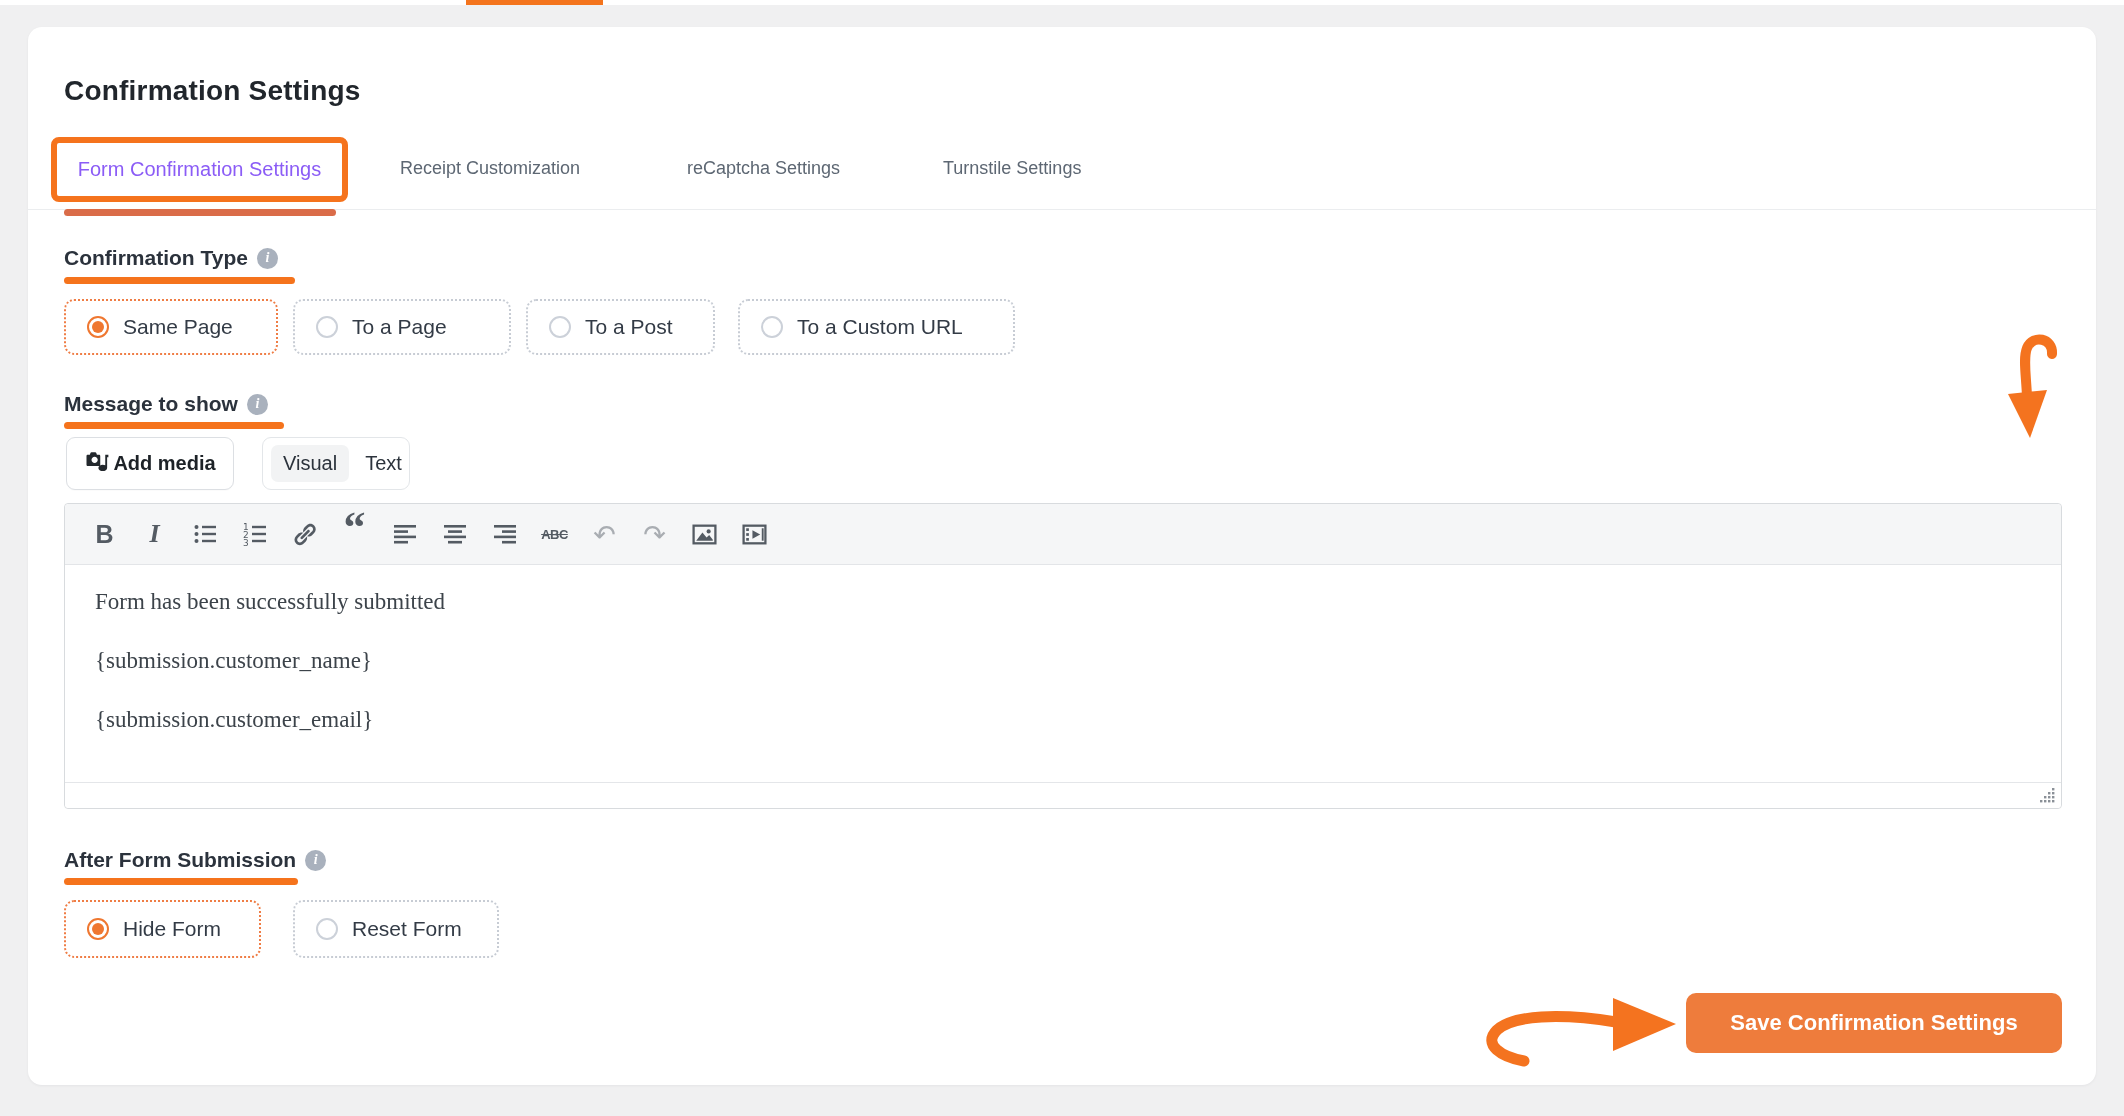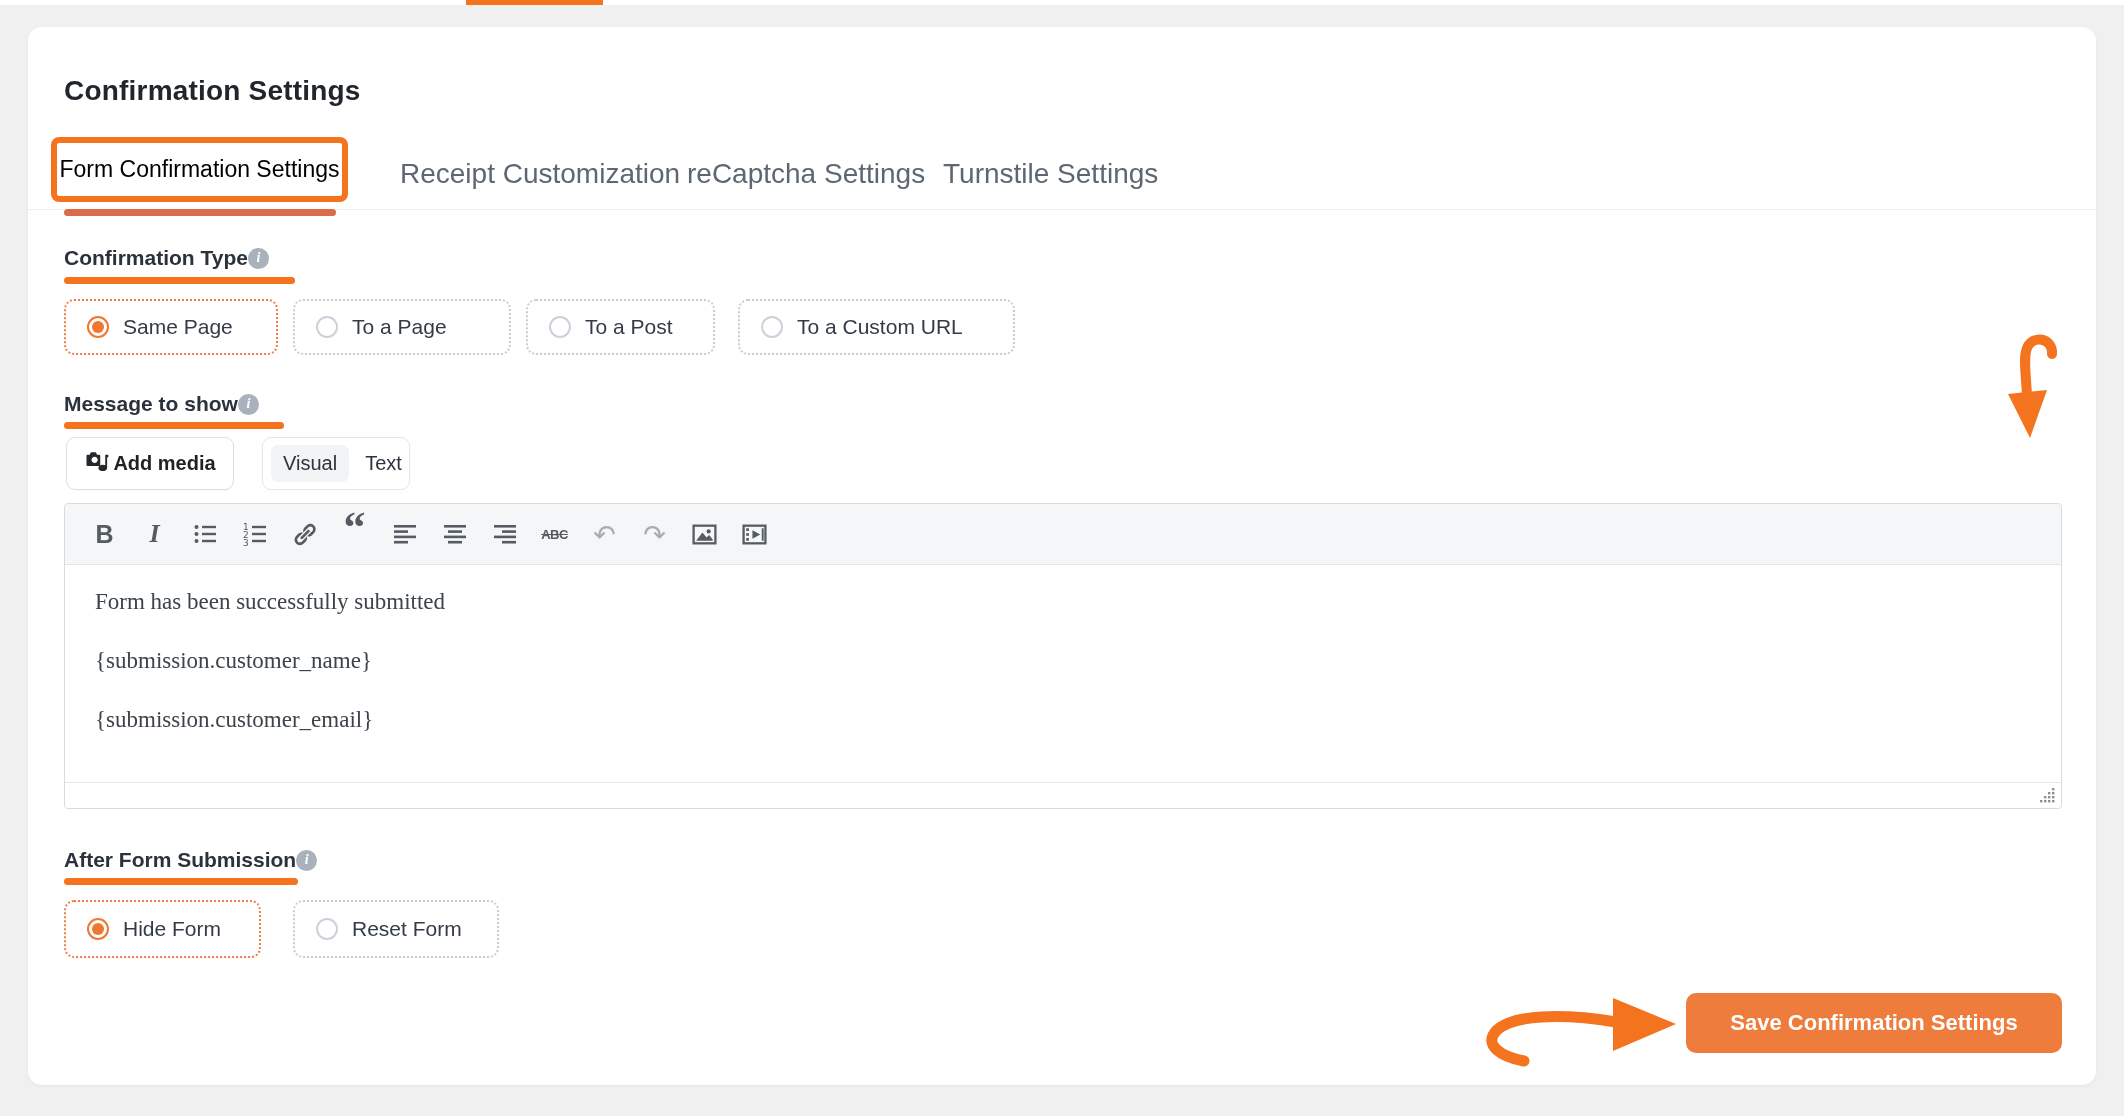--- a/index.html
+++ b/index.html
@@ -15,29 +15,29 @@
   
   .card { position:absolute; left:28px; top:27px; width:2068px; height:1058px; background:#ffffff;
           border-radius:14px; box-shadow:0 1px 3px rgba(20,25,40,.05); }
 
   .page-title { position:absolute; left:36px; top:48px; font-size:28px; font-weight:700; color:#21262c; letter-spacing:.2px; }
 
   
   .tabs-divider { position:absolute; left:0; top:182px; width:100%; height:1px; background:#ebedef; }
   .tab-annotation { position:absolute; left:23px; top:110px; width:297px; height:65px; border:6px solid #f5731d;
                     border-radius:8px; display:flex; align-items:center; justify-content:center; background:#fff; }
-  .tab-active-label { font-size:23px; font-weight:500; color:#000000; white-space:nowrap; cursor:pointer; }
-  .tab { position:absolute; top:131px; font-size:28px; font-weight:500; color:#5d6773; white-space:nowrap; cursor:pointer; }
+  .tab-active-label { font-size:20px; font-weight:500; color:#8b5cf6; white-space:nowrap; cursor:pointer; }
+  .tab { position:absolute; top:131px; font-size:18px; font-weight:500; color:#5d6773; white-space:nowrap; cursor:pointer; }
   .tab-receipt { left:372px; }
   .tab-recaptcha { left:659px; }
   .tab-turnstile { left:915px; }
   .tab-indicator { position:absolute; left:36px; top:182px; width:272px; height:7px; background:#da6c49; border-radius:4px; }
 
   
-  .section-label { position:absolute; display:flex; align-items:center; font-size:21px; font-weight:600; color:#2b323c; }
+  .section-label { position:absolute; display:flex; align-items:center; gap:9px; font-size:21px; font-weight:600; color:#2b323c; }
   .info-icon { width:21px; height:21px; border-radius:50%; background:#a9b1bd; color:#ffffff;
                font-family:"Liberation Serif", serif; font-style:italic; font-weight:700; font-size:14px;
                display:flex; align-items:center; justify-content:center; cursor:pointer; flex:0 0 auto; }
   .label-underline { position:absolute; height:7px; background:#f5731c; border-radius:4px; }
 
   .lbl-ctype { left:36px; top:219px; }
   .ul-ctype { left:36px; top:250px; width:231px; }
   .lbl-msg { left:36px; top:365px; }
   .ul-msg { left:36px; top:395px; width:220px; }
   .lbl-after { left:36px; top:821px; }

